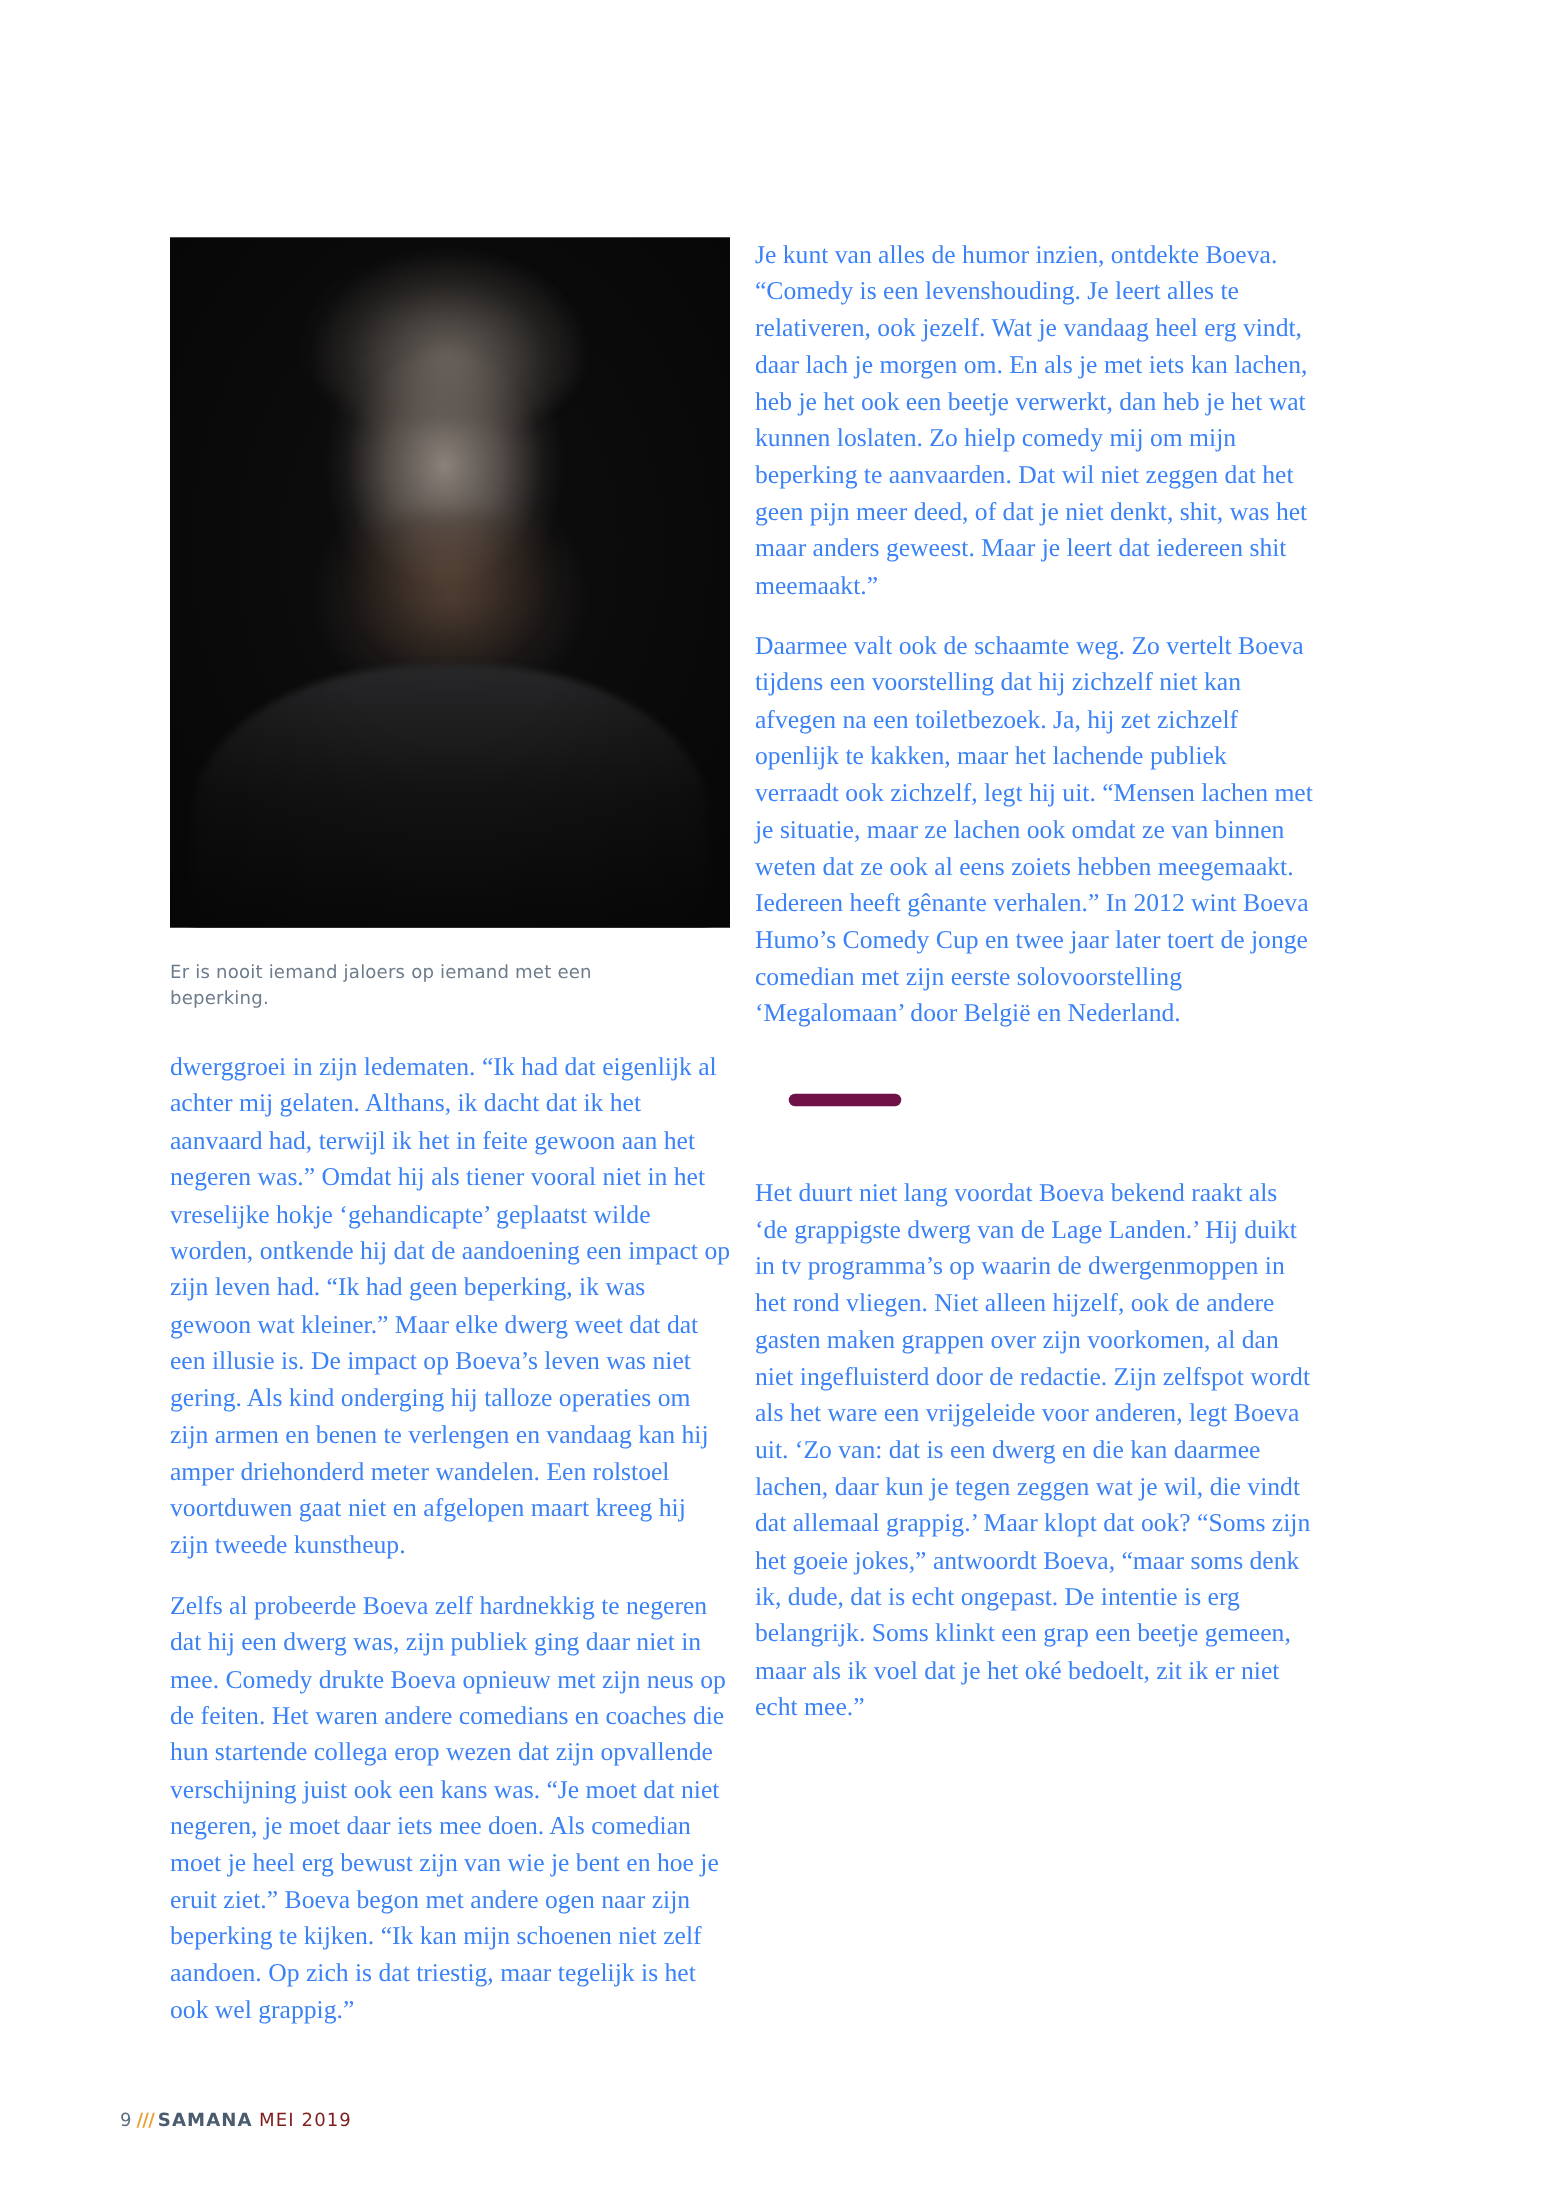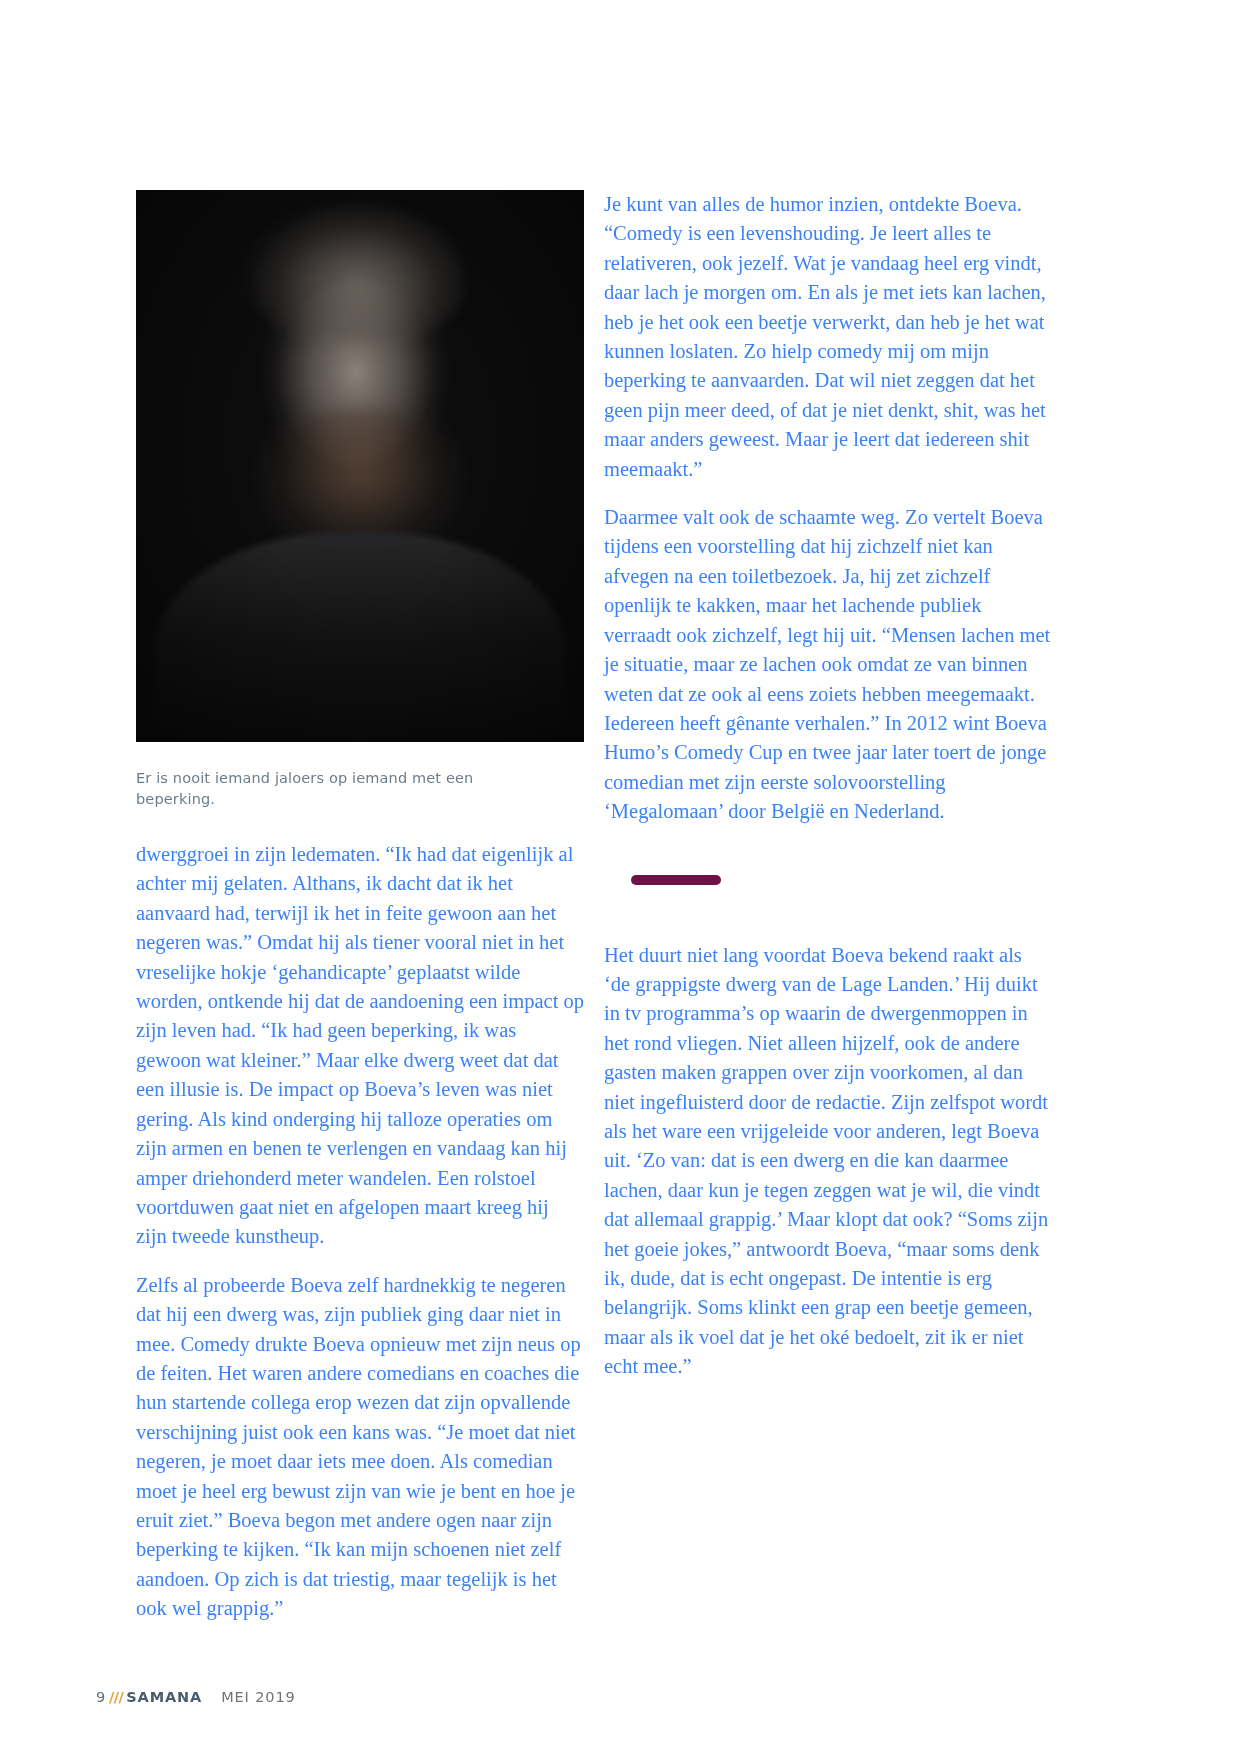--- a/index.html
+++ b/index.html
@@ -162,23 +162,23 @@
     color: #e8a33a;
     font-weight: 700;
     letter-spacing: -0.04em;
     margin: 0 3px;
   }
   .footer .brand {
     color: #4a5c6e;
     font-weight: 700;
   }
   .footer .issue {
-    color: #737373;
+    color: #7f1d1d;
     font-weight: 400;
-    margin-left: 19px;
+    margin-left: 5px;
   }
 </style>
 </head>
 <body>
 
 <div class="page">
 
   <div class="col-left">
 
     <figure style="margin:0;">

